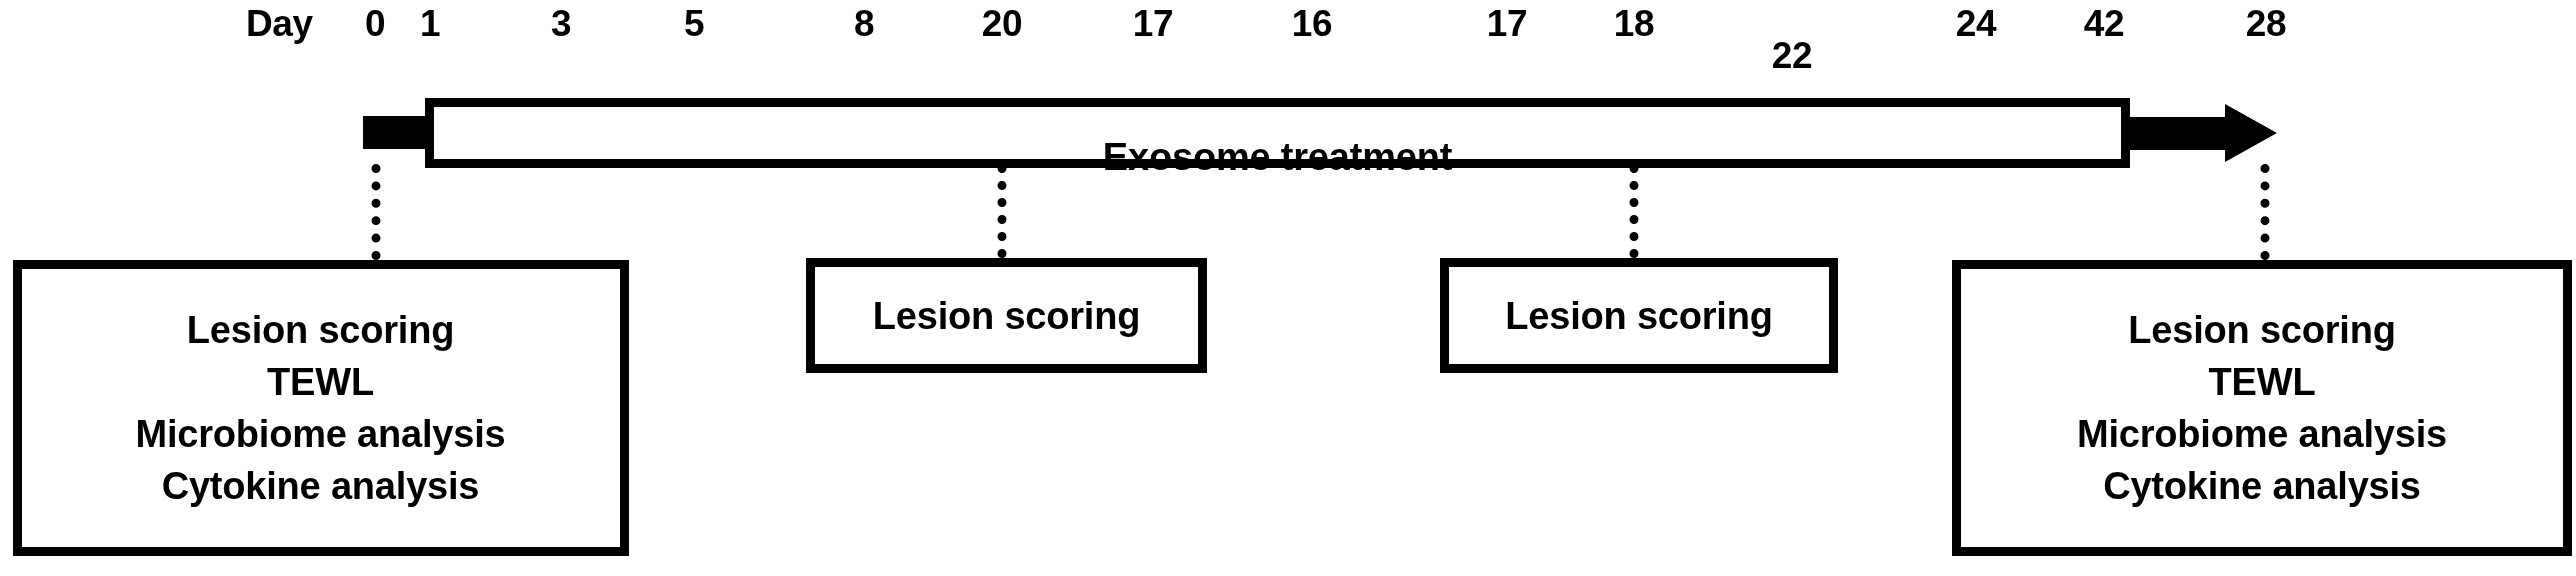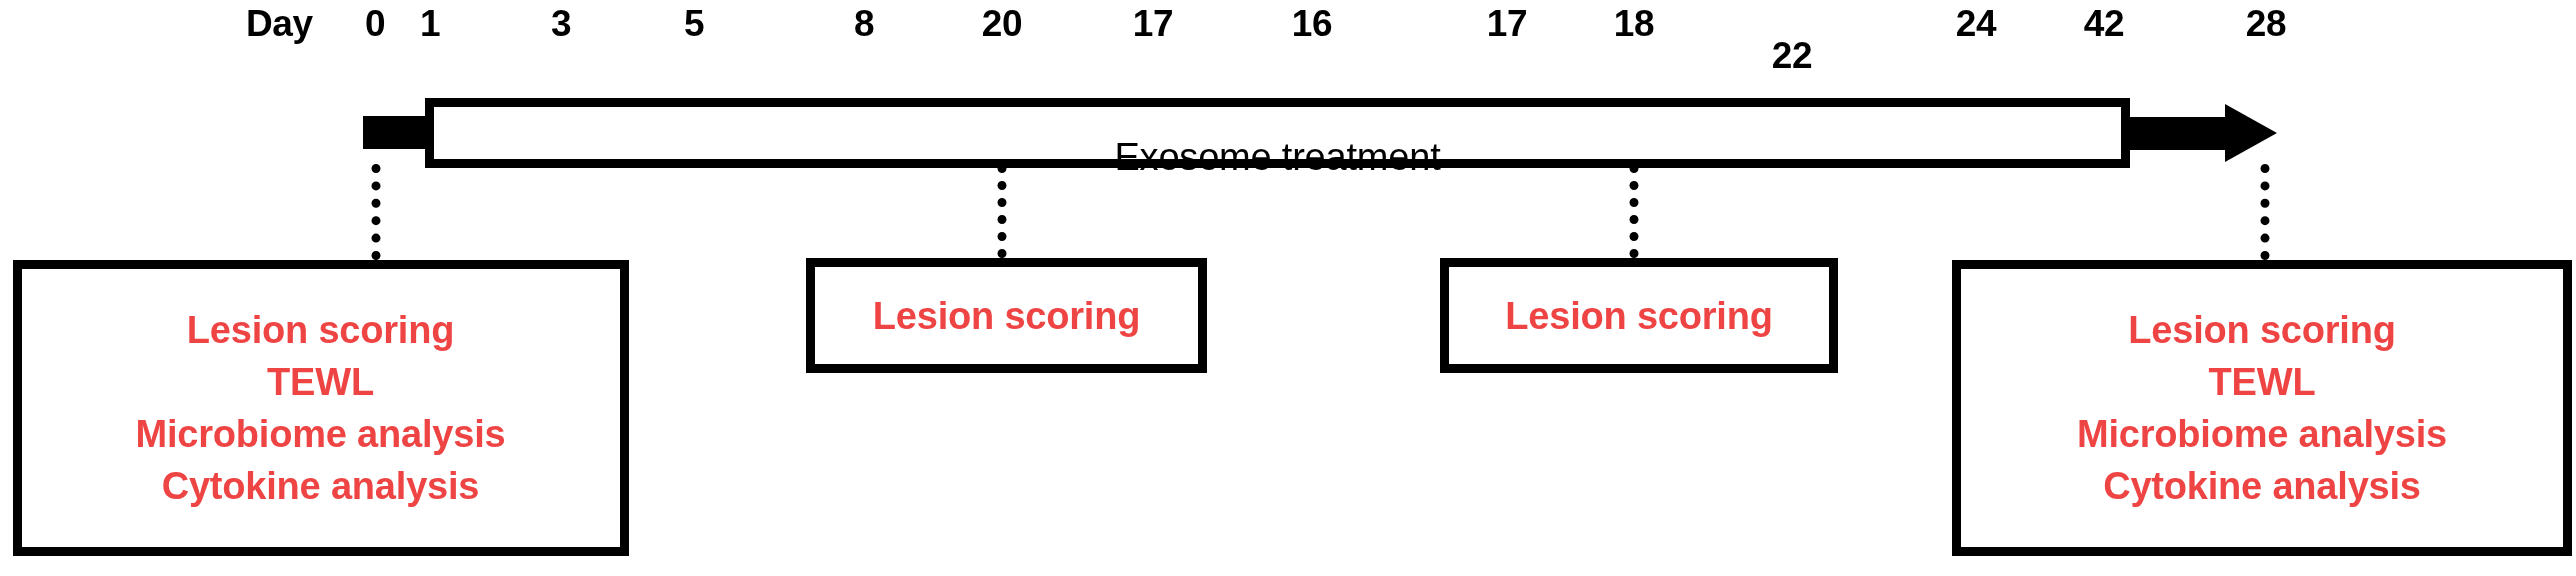--- a/index.html
+++ b/index.html
@@ -45,21 +45,21 @@
     position: absolute;
     box-sizing: border-box;
     background: #ffffff;
     border: 9.2px solid #000000;
     display: flex;
     align-items: center;
     justify-content: center;
   }
   .treatment-bar-label {
     font-size: 38px;
-    font-weight: 400;
+    font-weight: 700;
     color: #000000;
     line-height: 1;
     white-space: nowrap;
     letter-spacing: -0.2px;
     margin-top: 48px;
   }
   .arrow-shaft {
     position: absolute;
     background: #000000;
   }
@@ -87,21 +87,21 @@
     background: #ffffff;
     border: 9.2px solid #000000;
     display: flex;
     flex-direction: column;
     align-items: center;
     justify-content: center;
   }
   .tp-line {
     font-size: 38px;
     font-weight: 700;
-    color: #ef4444;
+    color: #000000;
     line-height: 52px;
     white-space: nowrap;
     letter-spacing: -0.2px;
   }
   .tp-box.single .tp-line {
     line-height: 1;
   }
 </style>
 </head>
 <body>

